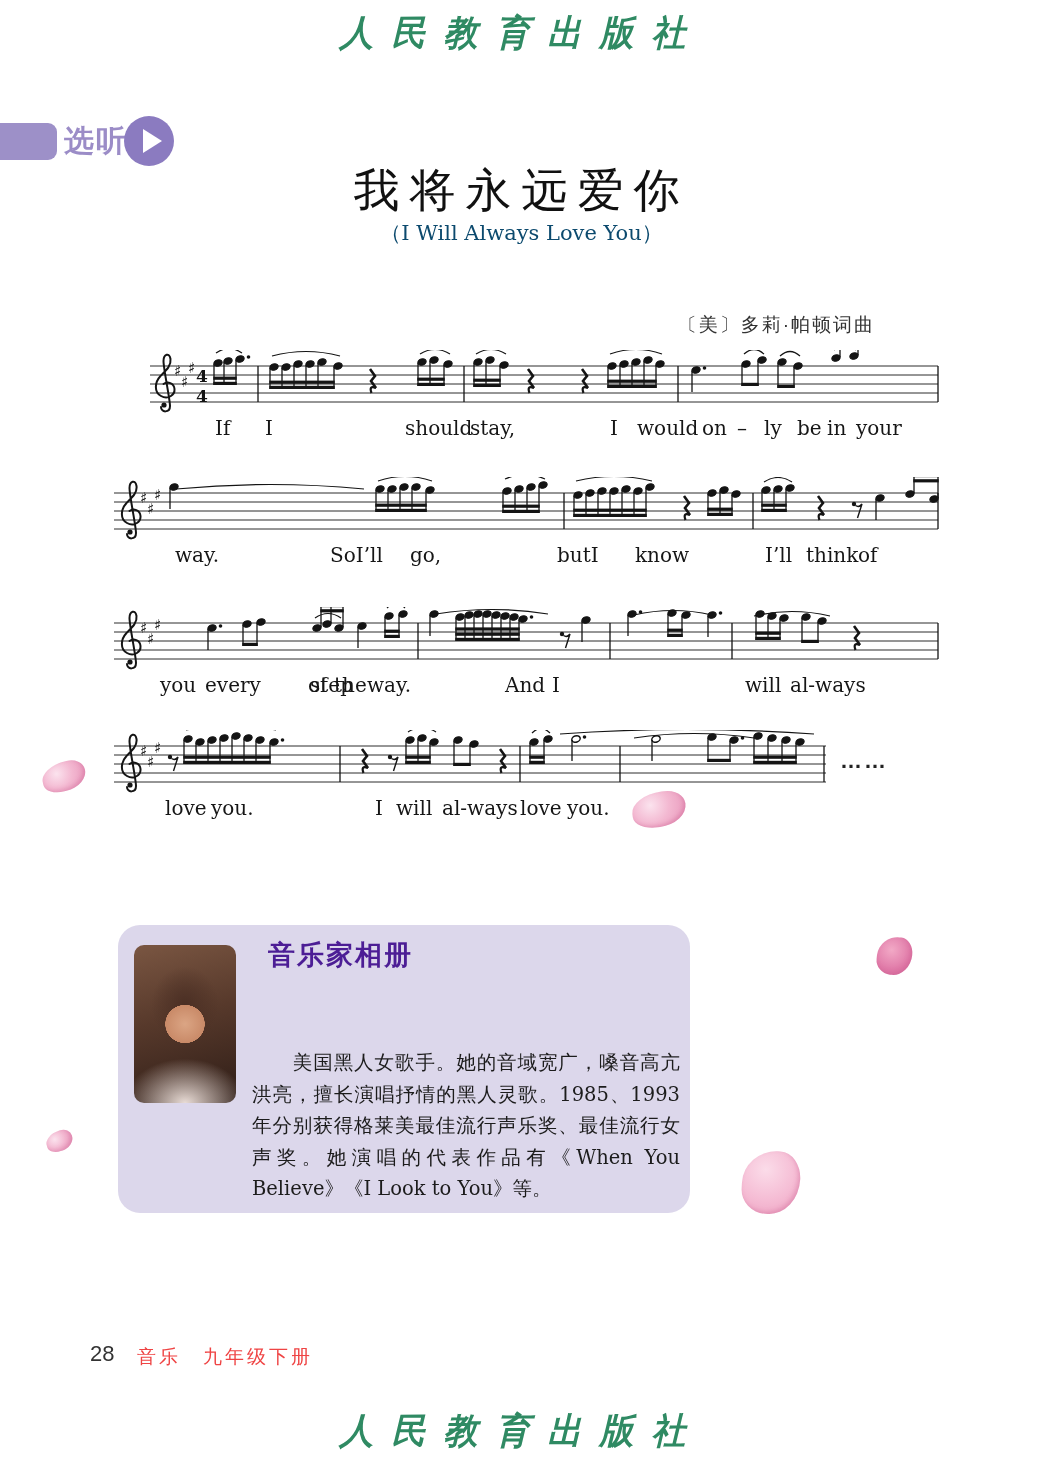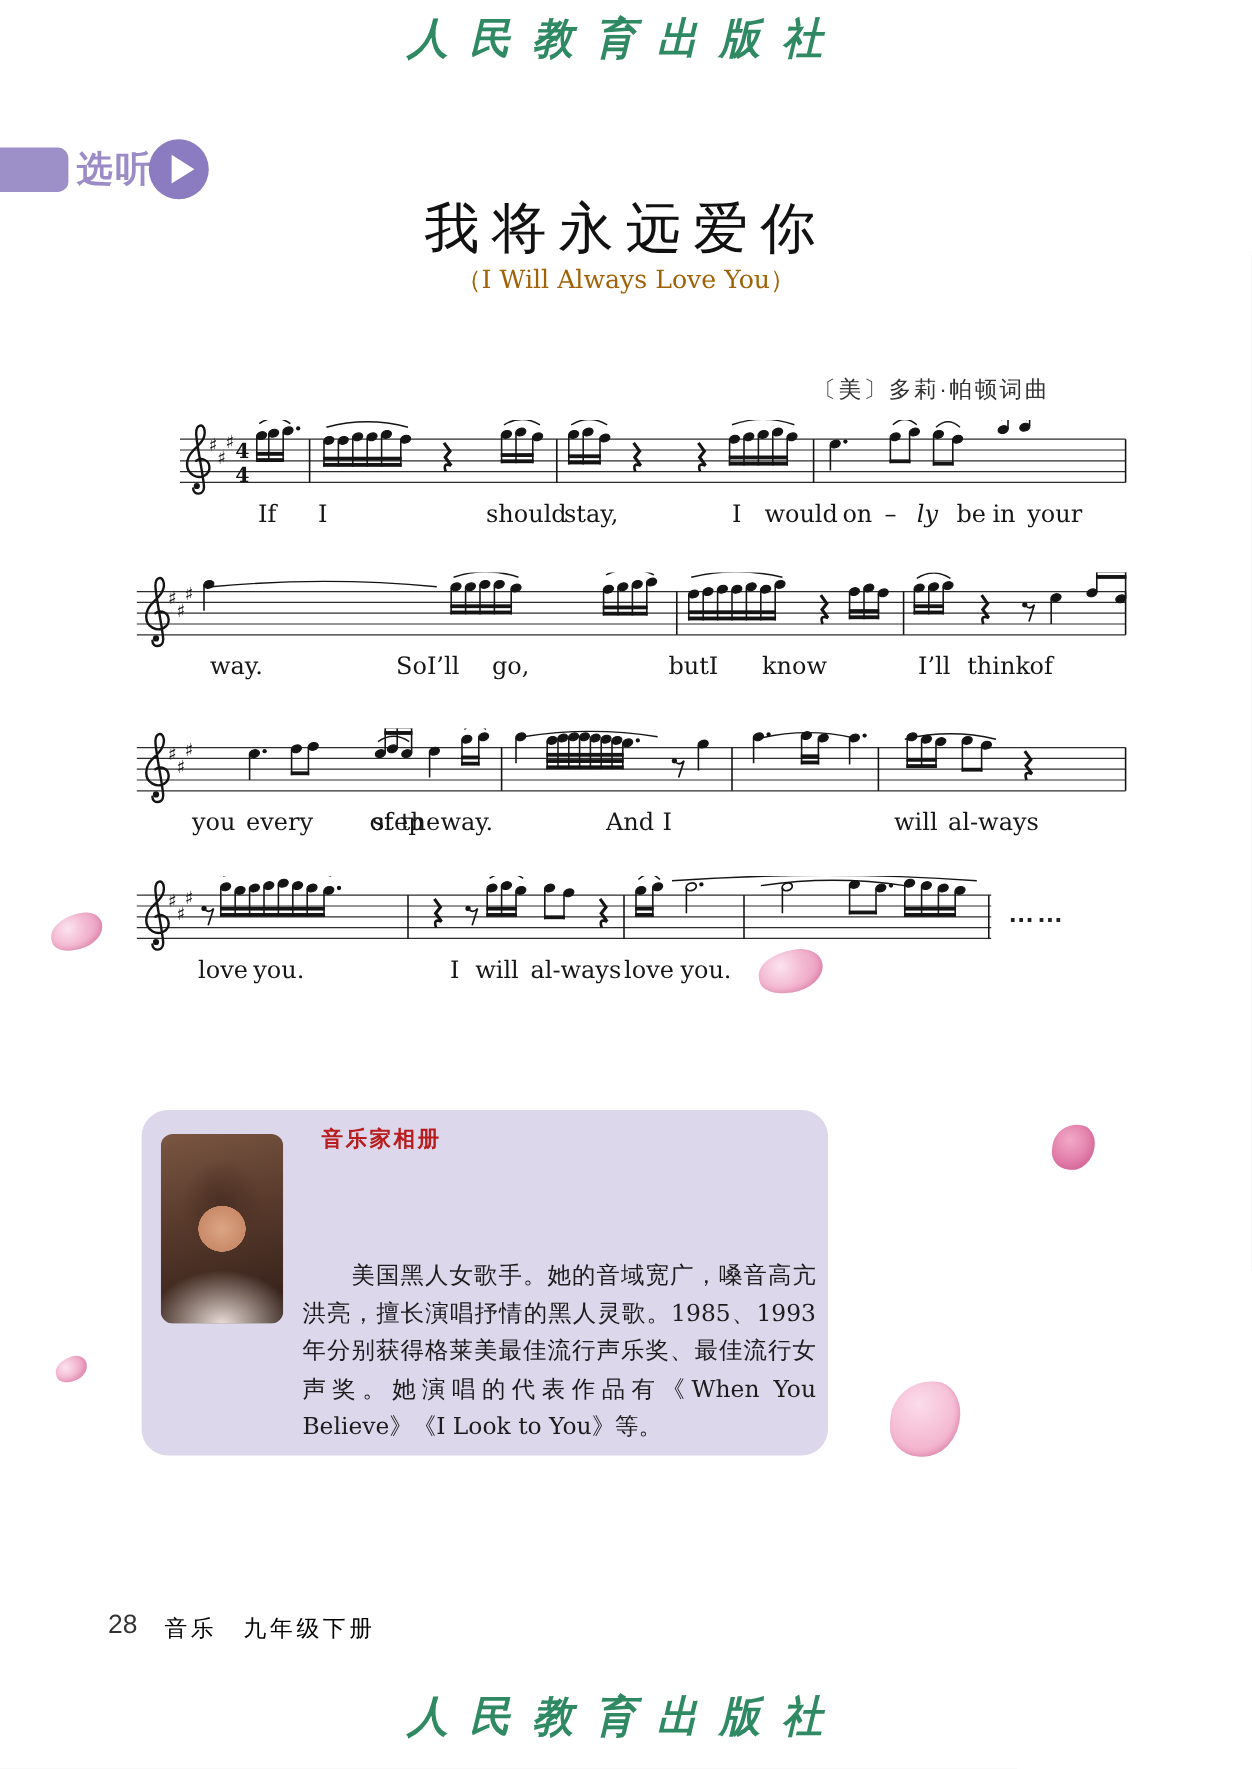--- a/index.html
+++ b/index.html
@@ -21,21 +21,21 @@
   
   #listen-bar{position:absolute;left:0;top:123px;width:57px;height:37px;background:#9d90c8;border-radius:0 9px 9px 0;}
   #listen-label{position:absolute;left:64px;top:121px;font-size:30px;font-weight:bold;color:#9b8cc7;letter-spacing:2px;}
   #play-btn{position:absolute;left:124px;top:116px;width:50px;height:50px;border-radius:50%;background:#8b7bc0;}
   #play-btn .tri{position:absolute;left:19px;top:13px;width:0;height:0;border-style:solid;border-width:12px 0 12px 19px;border-color:transparent transparent transparent #ffffff;}
 
   
   #title-main{position:absolute;left:0;top:160px;width:100%;text-align:center;
     font-family:Liberation Sans, sans-serif;font-size:46px;letter-spacing:10px;color:#111;}
   #title-en{position:absolute;left:0;top:219px;width:100%;text-align:center;
-    font-family:"DejaVu Serif",serif;font-size:21px;color:#a16207;}
+    font-family:"DejaVu Serif",serif;font-size:21px;color:#0c4a6e;}
   #title-origin{position:absolute;left:0;top:249px;width:100%;text-align:center;
     font-size:19px;color:#222;letter-spacing:1px;}
   #credit{position:absolute;right:168px;top:312px;font-size:19px;color:#333;letter-spacing:2px;}
 
   
   .staff-block{position:absolute;left:112px;width:831px;height:80px;}
   .staff-block svg{display:block;}
   .lyrics{position:absolute;left:112px;width:831px;height:26px;}
   .lyrics span{position:absolute;top:0;font-family:"DejaVu Serif",serif;font-size:20px;color:#161616;white-space:nowrap;}
   #score-ellipsis{position:absolute;left:840px;top:748px;font-size:22px;font-weight:bold;color:#222;letter-spacing:2px;}
@@ -53,30 +53,30 @@
     background:radial-gradient(circle at 40% 30%, #fbdce9 0%, #f5bcd4 55%, #eca0c0 100%);}
 
   
   #card{position:absolute;left:118px;top:925px;width:572px;height:288px;background:#dcd7eb;border-radius:22px;}
   #card-photo{position:absolute;left:16px;top:20px;width:102px;height:158px;border-radius:10px;
     background:
       radial-gradient(ellipse 32% 20% at 50% 50%, #dba584 0%, #c98a68 60%, rgba(0,0,0,0) 61%),
       radial-gradient(ellipse 46% 34% at 50% 38%, #4b2f24 0%, rgba(0,0,0,0) 72%),
       radial-gradient(ellipse 85% 40% at 50% 100%, #e9dcd6 0%, rgba(0,0,0,0) 70%),
       linear-gradient(165deg, #7a5642 0%, #57392b 45%, #2e1d17 100%);}
-  #card-title{position:absolute;left:150px;top:12px;font-size:18px;font-weight:bold;color:#b91c1c;letter-spacing:2px;}
+  #card-title{position:absolute;left:150px;top:12px;font-size:27px;font-weight:bold;color:#4c1d95;letter-spacing:2px;}
   #card-banner{position:absolute;left:126px;top:50px;width:372px;height:58px;background:#8d7cbd;border-radius:6px 14px 14px 6px;}
   #card-name-en{position:absolute;left:14px;top:4px;font-family:"DejaVu Serif",serif;font-size:17px;color:#f6f3fb;}
   #card-name-zh{position:absolute;left:14px;top:27px;font-size:20px;font-weight:bold;color:#ffffff;letter-spacing:1px;}
   #card-bio{position:absolute;left:134px;top:122px;width:428px;
     font-family:"DejaVu Serif",serif;font-size:19.5px;line-height:1.62;color:#1c1c1c;text-align:justify;}
 
   
   #footer-page{position:absolute;left:90px;top:1341px;font-size:22px;color:#333;}
-  #footer-label{position:absolute;left:137px;top:1344px;font-size:19px;color:#000000;letter-spacing:3px;}
+  #footer-label{position:absolute;left:137px;top:1344px;font-size:19px;color:#ef4444;letter-spacing:3px;}
 </style>
 </head>
 <body>
 
 <div id="page">
 
   <div class="pub-logo" id="pub-top">人民教育出版社</div>
 
   <div id="listen-bar"></div>
   <div id="listen-label">选听</div>
@@ -194,21 +194,21 @@
     </div>
   <div class="lyrics" id="lyrics-1" style="top:416px">
       <span style="left: 103px;">If</span>
       <span style="left: 153px;">I</span>
       <span style="left: 293px;">should</span>
       <span style="left: 358px;">stay,</span>
       <span style="left: 498px;">I</span>
       <span style="left: 525px;">would</span>
       <span style="left: 590px;">on</span>
       <span style="left: 625px;">–</span>
-      <span style="left: 652px; font-style: italic;">ly</span>
+      <span style="left: 652px;">ly</span>
       <span style="left: 685px;">be</span>
       <span style="left: 715px;">in</span>
       <span style="left: 744px;">your</span>
     </div>
 
   <div class="staff-block" id="staff-2" style="top:477px">
       <svg width="831" height="80" viewBox="0 0 831 80">
         <line x1="2" y1="16" x2="826" y2="16" stroke="#2c2c2c" stroke-width="1"></line>
         <line x1="2" y1="25" x2="826" y2="25" stroke="#2c2c2c" stroke-width="1"></line>
         <line x1="2" y1="34" x2="826" y2="34" stroke="#2c2c2c" stroke-width="1"></line>

